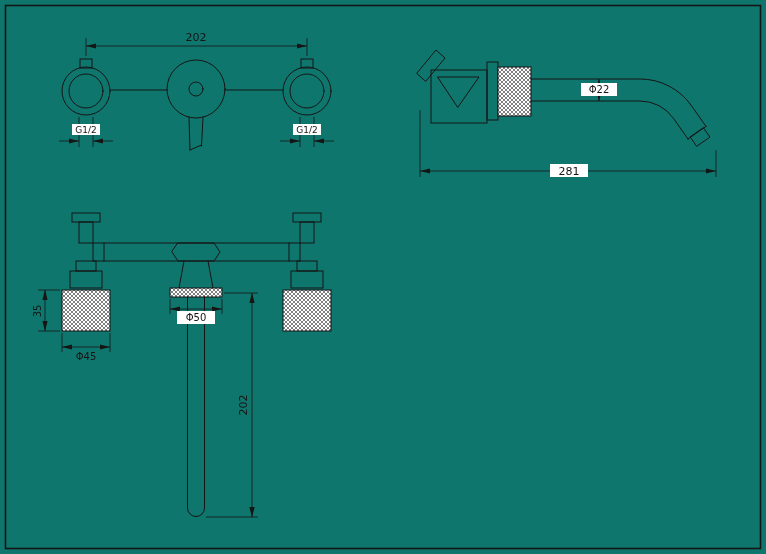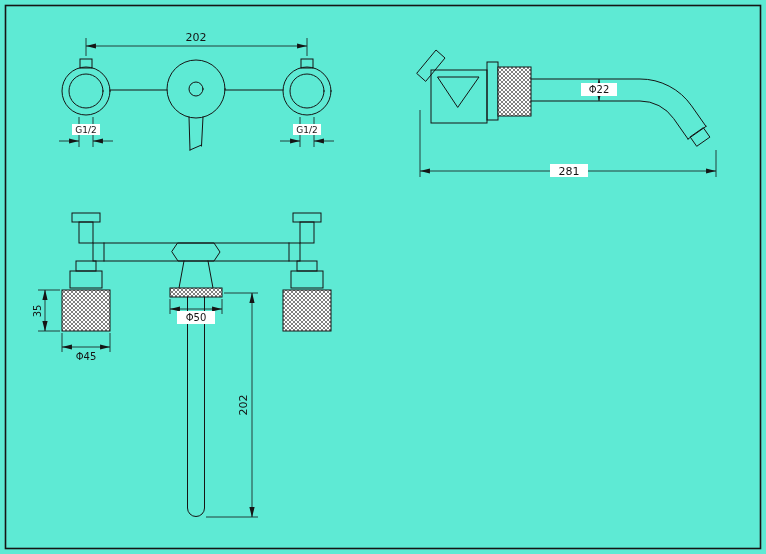--- a/index.html
+++ b/index.html
@@ -1,16 +1,16 @@
 <!DOCTYPE html>
 <html><head>
 <meta charset="utf-8">
 <style>
   html,body{margin:0;padding:0;background:#fff;}
-  .sheet{position:relative;width:766px;height:554px;background:#5eead4;overflow:hidden;}
+  .sheet{position:relative;width:766px;height:554px;background:#0f766e;overflow:hidden;}
   svg{display:block;}
   .ln{stroke:#151515;stroke-width:1;fill:none;stroke-linecap:square;}
   .dim{stroke:#151515;stroke-width:0.8;fill:none;}
   .frame{stroke:#151515;stroke-width:1.6;fill:none;}
   .hatch{fill:url(#knurl);stroke:#151515;stroke-width:1;}
   .bg{fill:#ffffff;stroke:none;}
   text{font-family:"DejaVu Sans", sans-serif;font-size:11px;fill:#151515;}
   .t9{font-size:9px;}
   .t10{font-size:10px;}
 </style>

